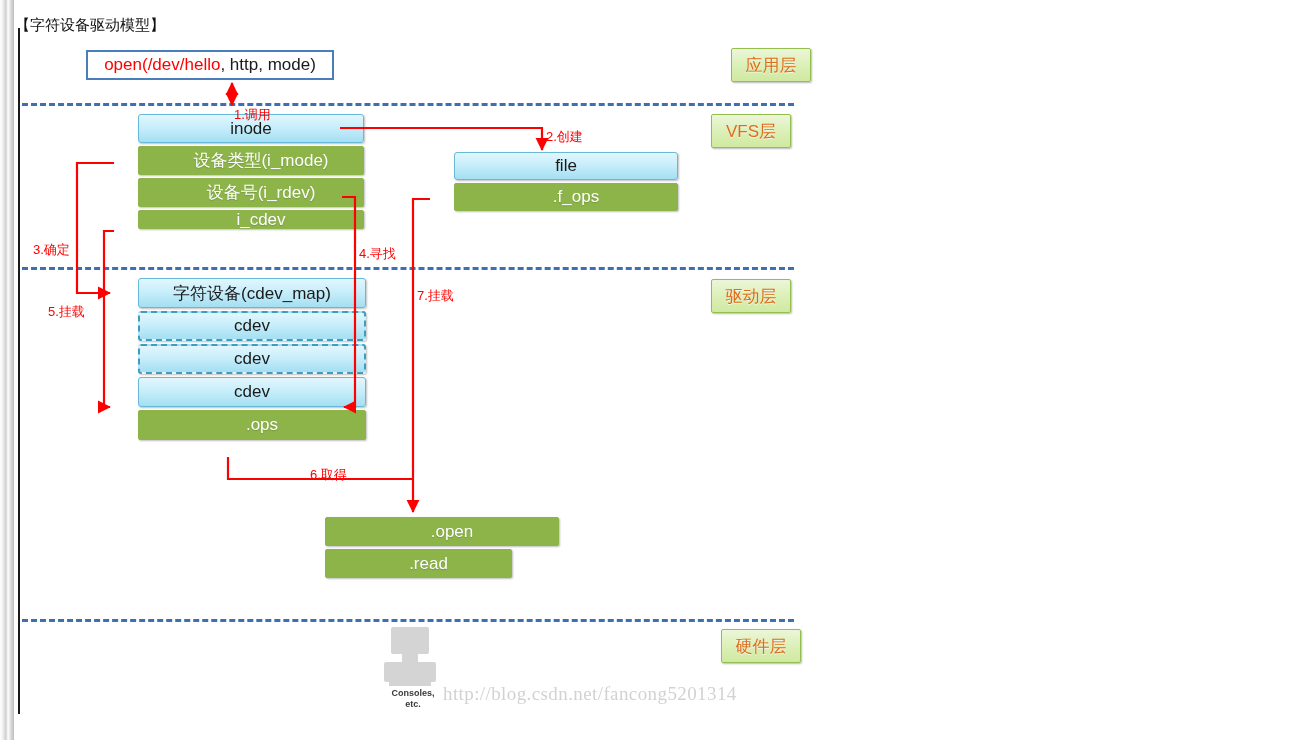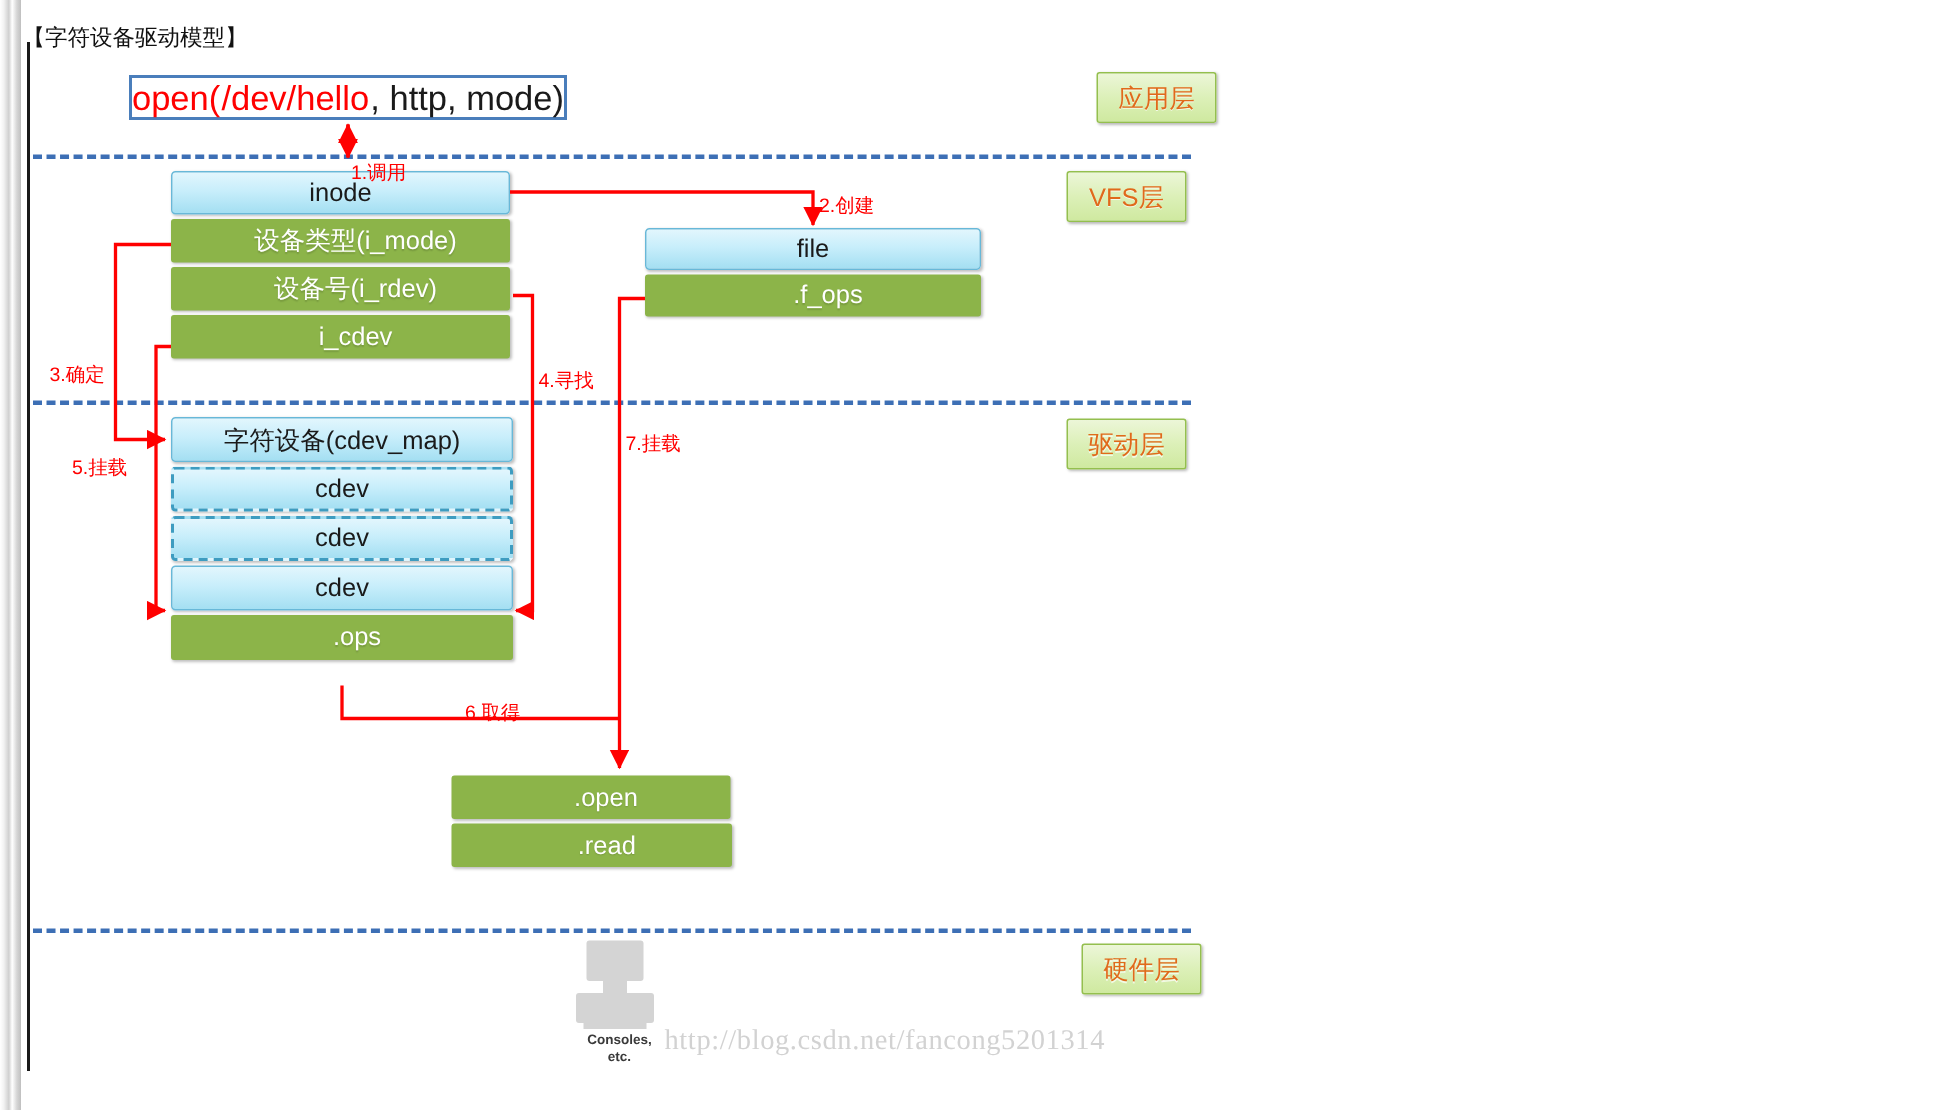--- a/index.html
+++ b/index.html
@@ -37,21 +37,21 @@
     background:linear-gradient(to bottom,#ecf6d8 0%,#dcf0b8 50%,#cfe9a0 100%);
     border:1px solid #94bf4e;
     border-radius:2px;
     box-shadow:1px 1px 2px rgba(0,0,0,.28);
     display:flex;align-items:center;justify-content:center;
     color:#e06a1b;
     font-size:17px;
     text-shadow:0 1px 0 rgba(255,255,255,.7);
   }
   
-  .node{ position:absolute; }
+  .node{ position:absolute;margin-left:24px; }
   .node .hdr{
     background:linear-gradient(to bottom,#e2f6fd 0%,#c8eefb 45%,#a4dff2 100%);
     border:1px solid #68b8d8;
     border-radius:3px;
     box-shadow:1px 1px 2px rgba(0,0,0,.25);
     color:#1a1a1a;
     display:flex;align-items:center;justify-content:center;
     font-size:17px;
     box-sizing:border-box;
   }
@@ -66,25 +66,25 @@
     color:#ffffff;
     display:flex;align-items:center;justify-content:center;
     font-size:17px;
     box-sizing:border-box;
     text-shadow:0 1px 1px rgba(0,0,0,.15);
     padding-left:20px;
   }
   .node .row{ margin-top:3px; }
   
   #open-call{
-    position:absolute;left:86px;top:50px;width:292px;height:30px;
+    position:absolute;left:86px;top:50px;width:248px;height:30px;
     background:#ffffff;
     border:2px solid #4a7ebb;
-    display:flex;align-items:center;justify-content:space-between;
-    font-size:23px;color:#1a1a1a;
+    display:flex;align-items:center;justify-content:center;
+    font-size:17px;color:#1a1a1a;
     box-sizing:border-box;
   }
   #open-call .kw{ color:#ff0000; }
   
   #wires{ position:absolute;left:0;top:0;width:1294px;height:740px; }
   
   .step-label{
     position:absolute;
     color:#ff0000;font-size:13px;white-space:nowrap;
   }
@@ -121,38 +121,38 @@
 <div id="open-call">
   <span class="kw">open(</span>
     <span class="kw">/dev/hello</span>
     <span>, http, mode)</span>
 </div>
 
 <div class="node" style="left:114px;top:114px;">
   <div class="hdr" style="width:226px;height:29px;">inode</div>
   <div class="field row" style="width:226px;height:29px;">设备类型(i_mode)</div>
   <div class="field row" style="width:226px;height:29px;">设备号(i_rdev)</div>
-  <div class="field row" style="width:226px;height:29px;">i_cdev</div>
+  <div class="field row" style="width:226px;height:19px;">i_cdev</div>
 </div>
 
 <div class="node" style="left:430px;top:152px;">
   <div class="hdr" style="width:224px;height:28px;">file</div>
   <div class="field row" style="width:224px;height:28px;">.f_ops</div>
 </div>
 
 <div class="node" style="left:114px;top:278px;">
   <div class="hdr" style="width:228px;height:30px;text-align:right;">字符设备(cdev_map)</div>
   <div class="hdr dashed row" style="width:228px;height:30px;">cdev</div>
   <div class="hdr dashed row" style="width:228px;height:30px;">cdev</div>
   <div class="hdr row" style="width:228px;height:30px;">cdev</div>
   <div class="field row" style="width:228px;height:30px;">.ops</div>
 </div>
 
 <div class="node" style="left:301px;top:514px;">
-  <div class="field row" style="width:186px;height:29px;">.open</div>
+  <div class="field row" style="width:234px;height:29px;">.open</div>
   <div class="field row" style="width:187px;height:29px;">.read</div>
 </div>
 
 <svg id="wires">
   <defs>
     <marker id="ah" markerWidth="7" markerHeight="7" refX="5.6" refY="3" orient="auto">
       <path d="M0,0 L6,3 L0,6 z" fill="#ff0000"></path>
     </marker>
   </defs>
   <g stroke="#ff0000" stroke-width="2.2" fill="none">

